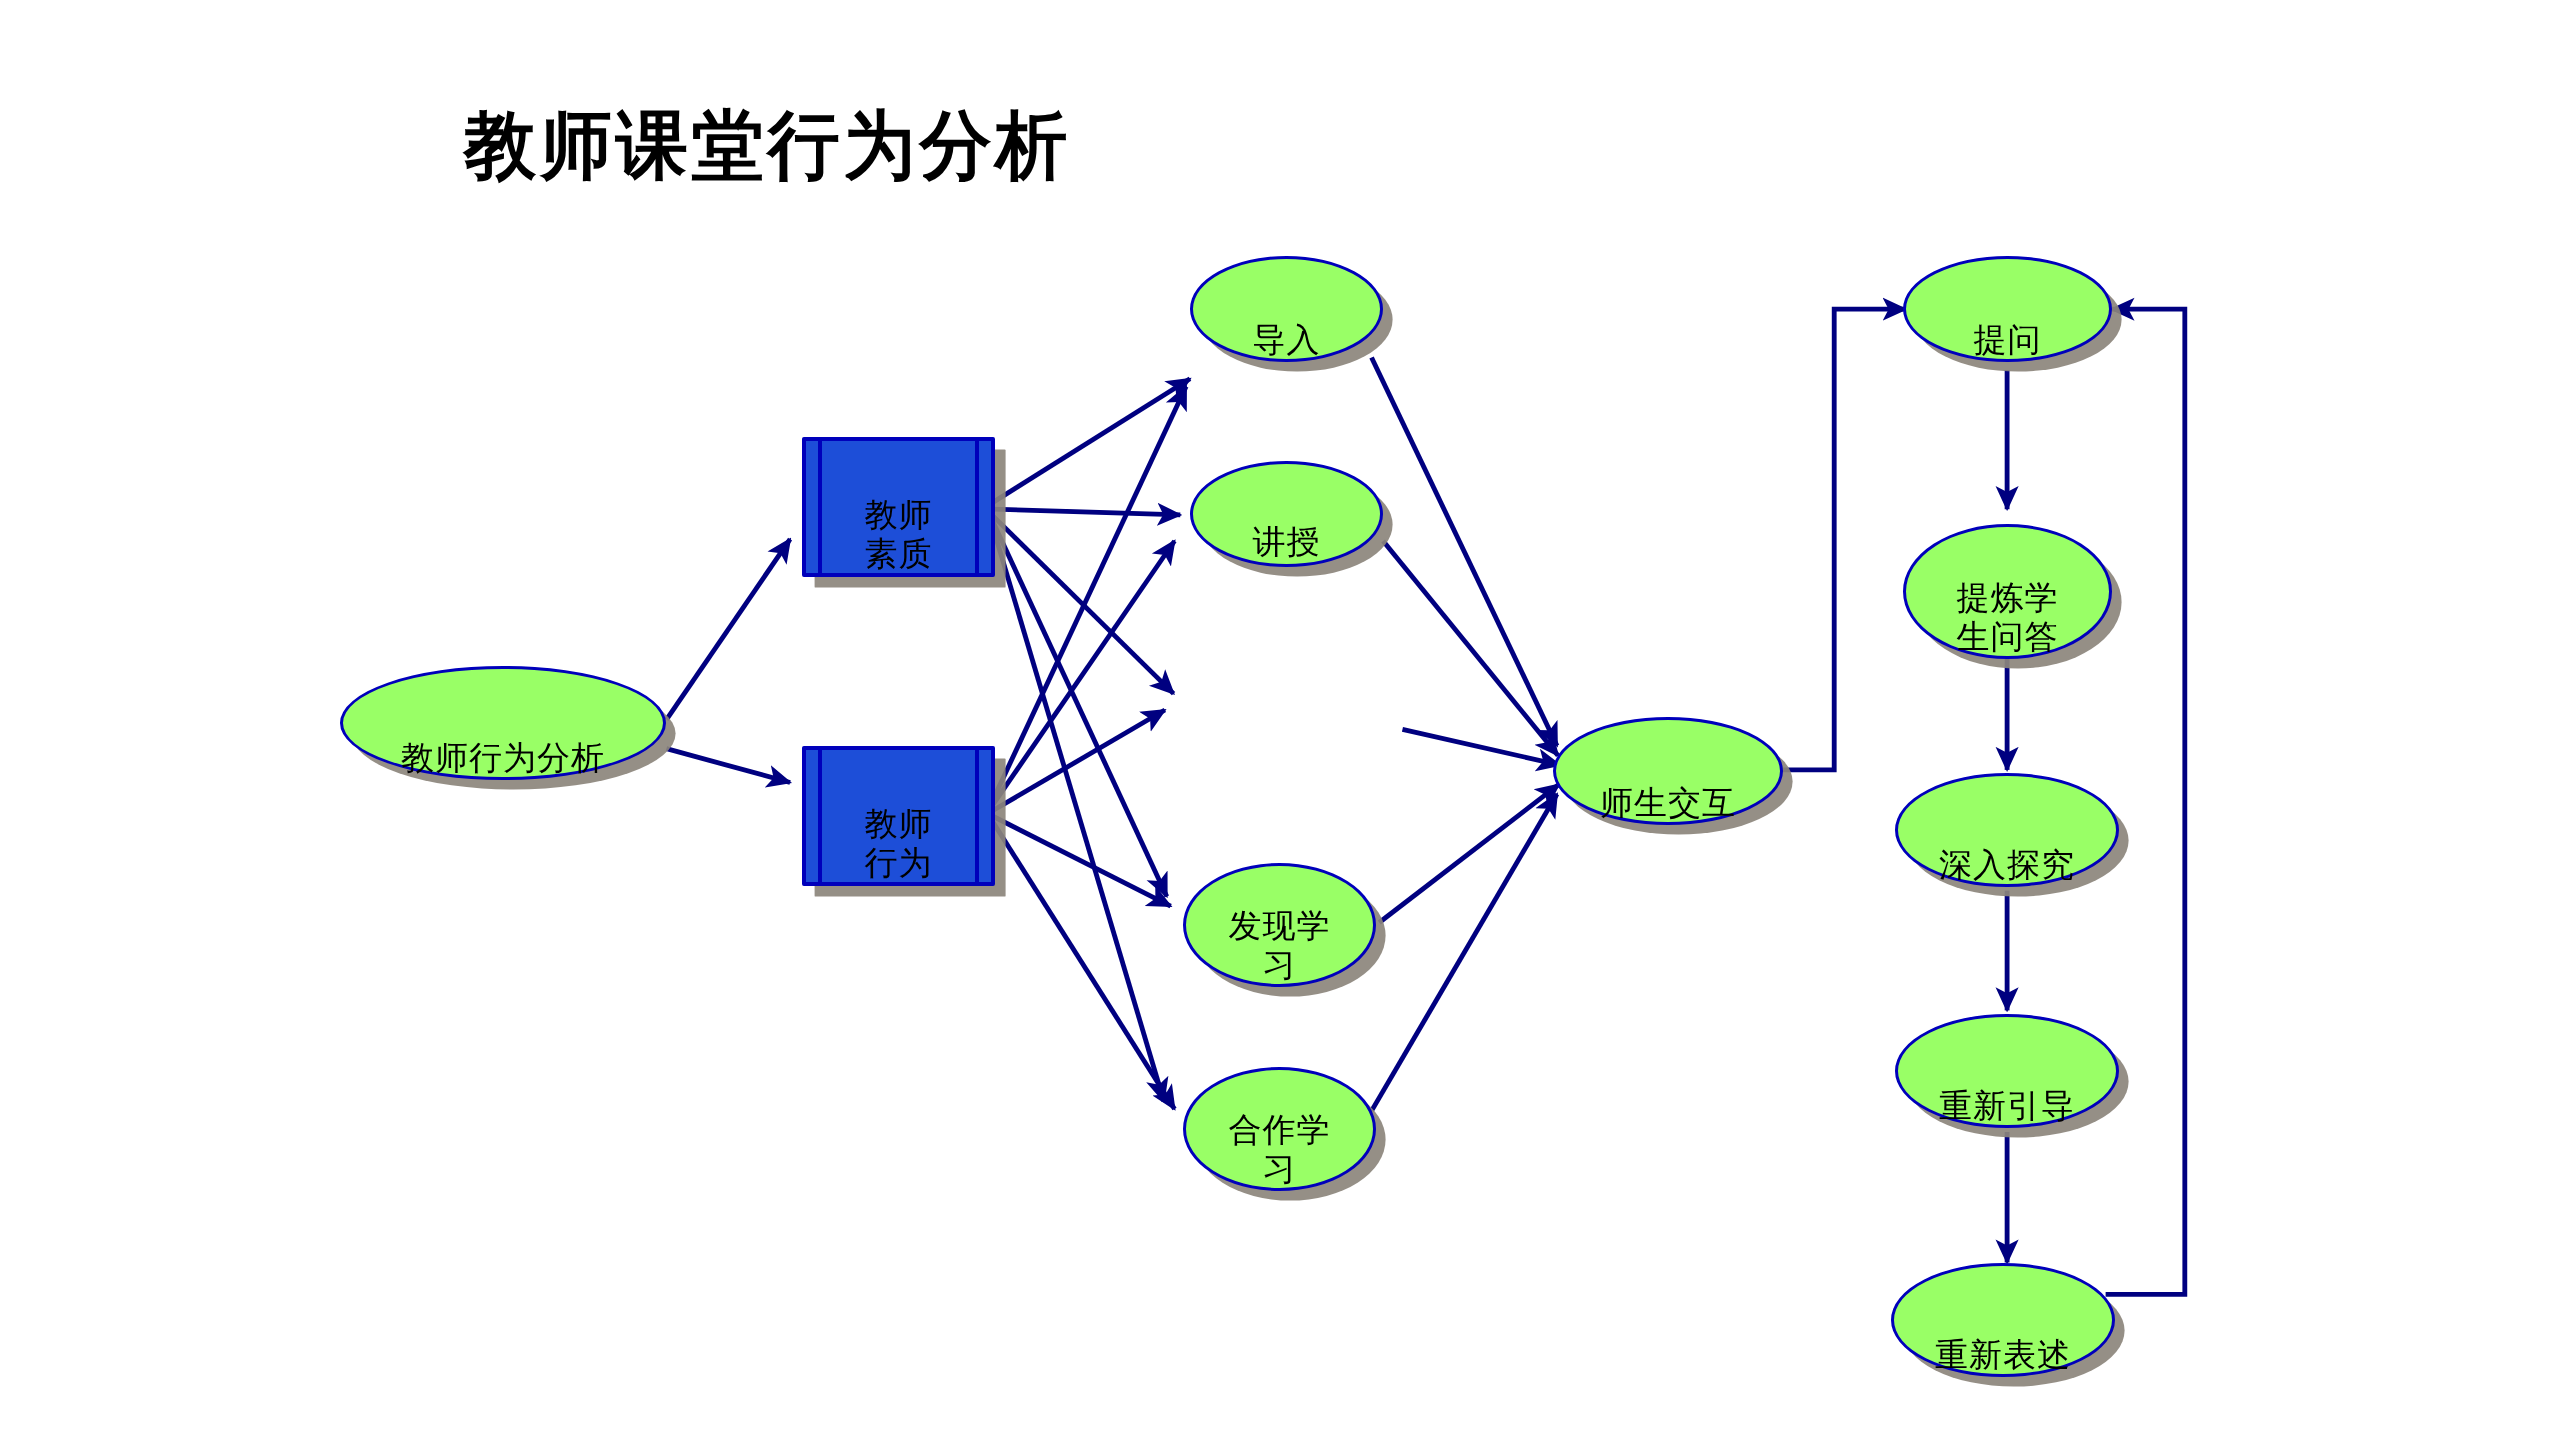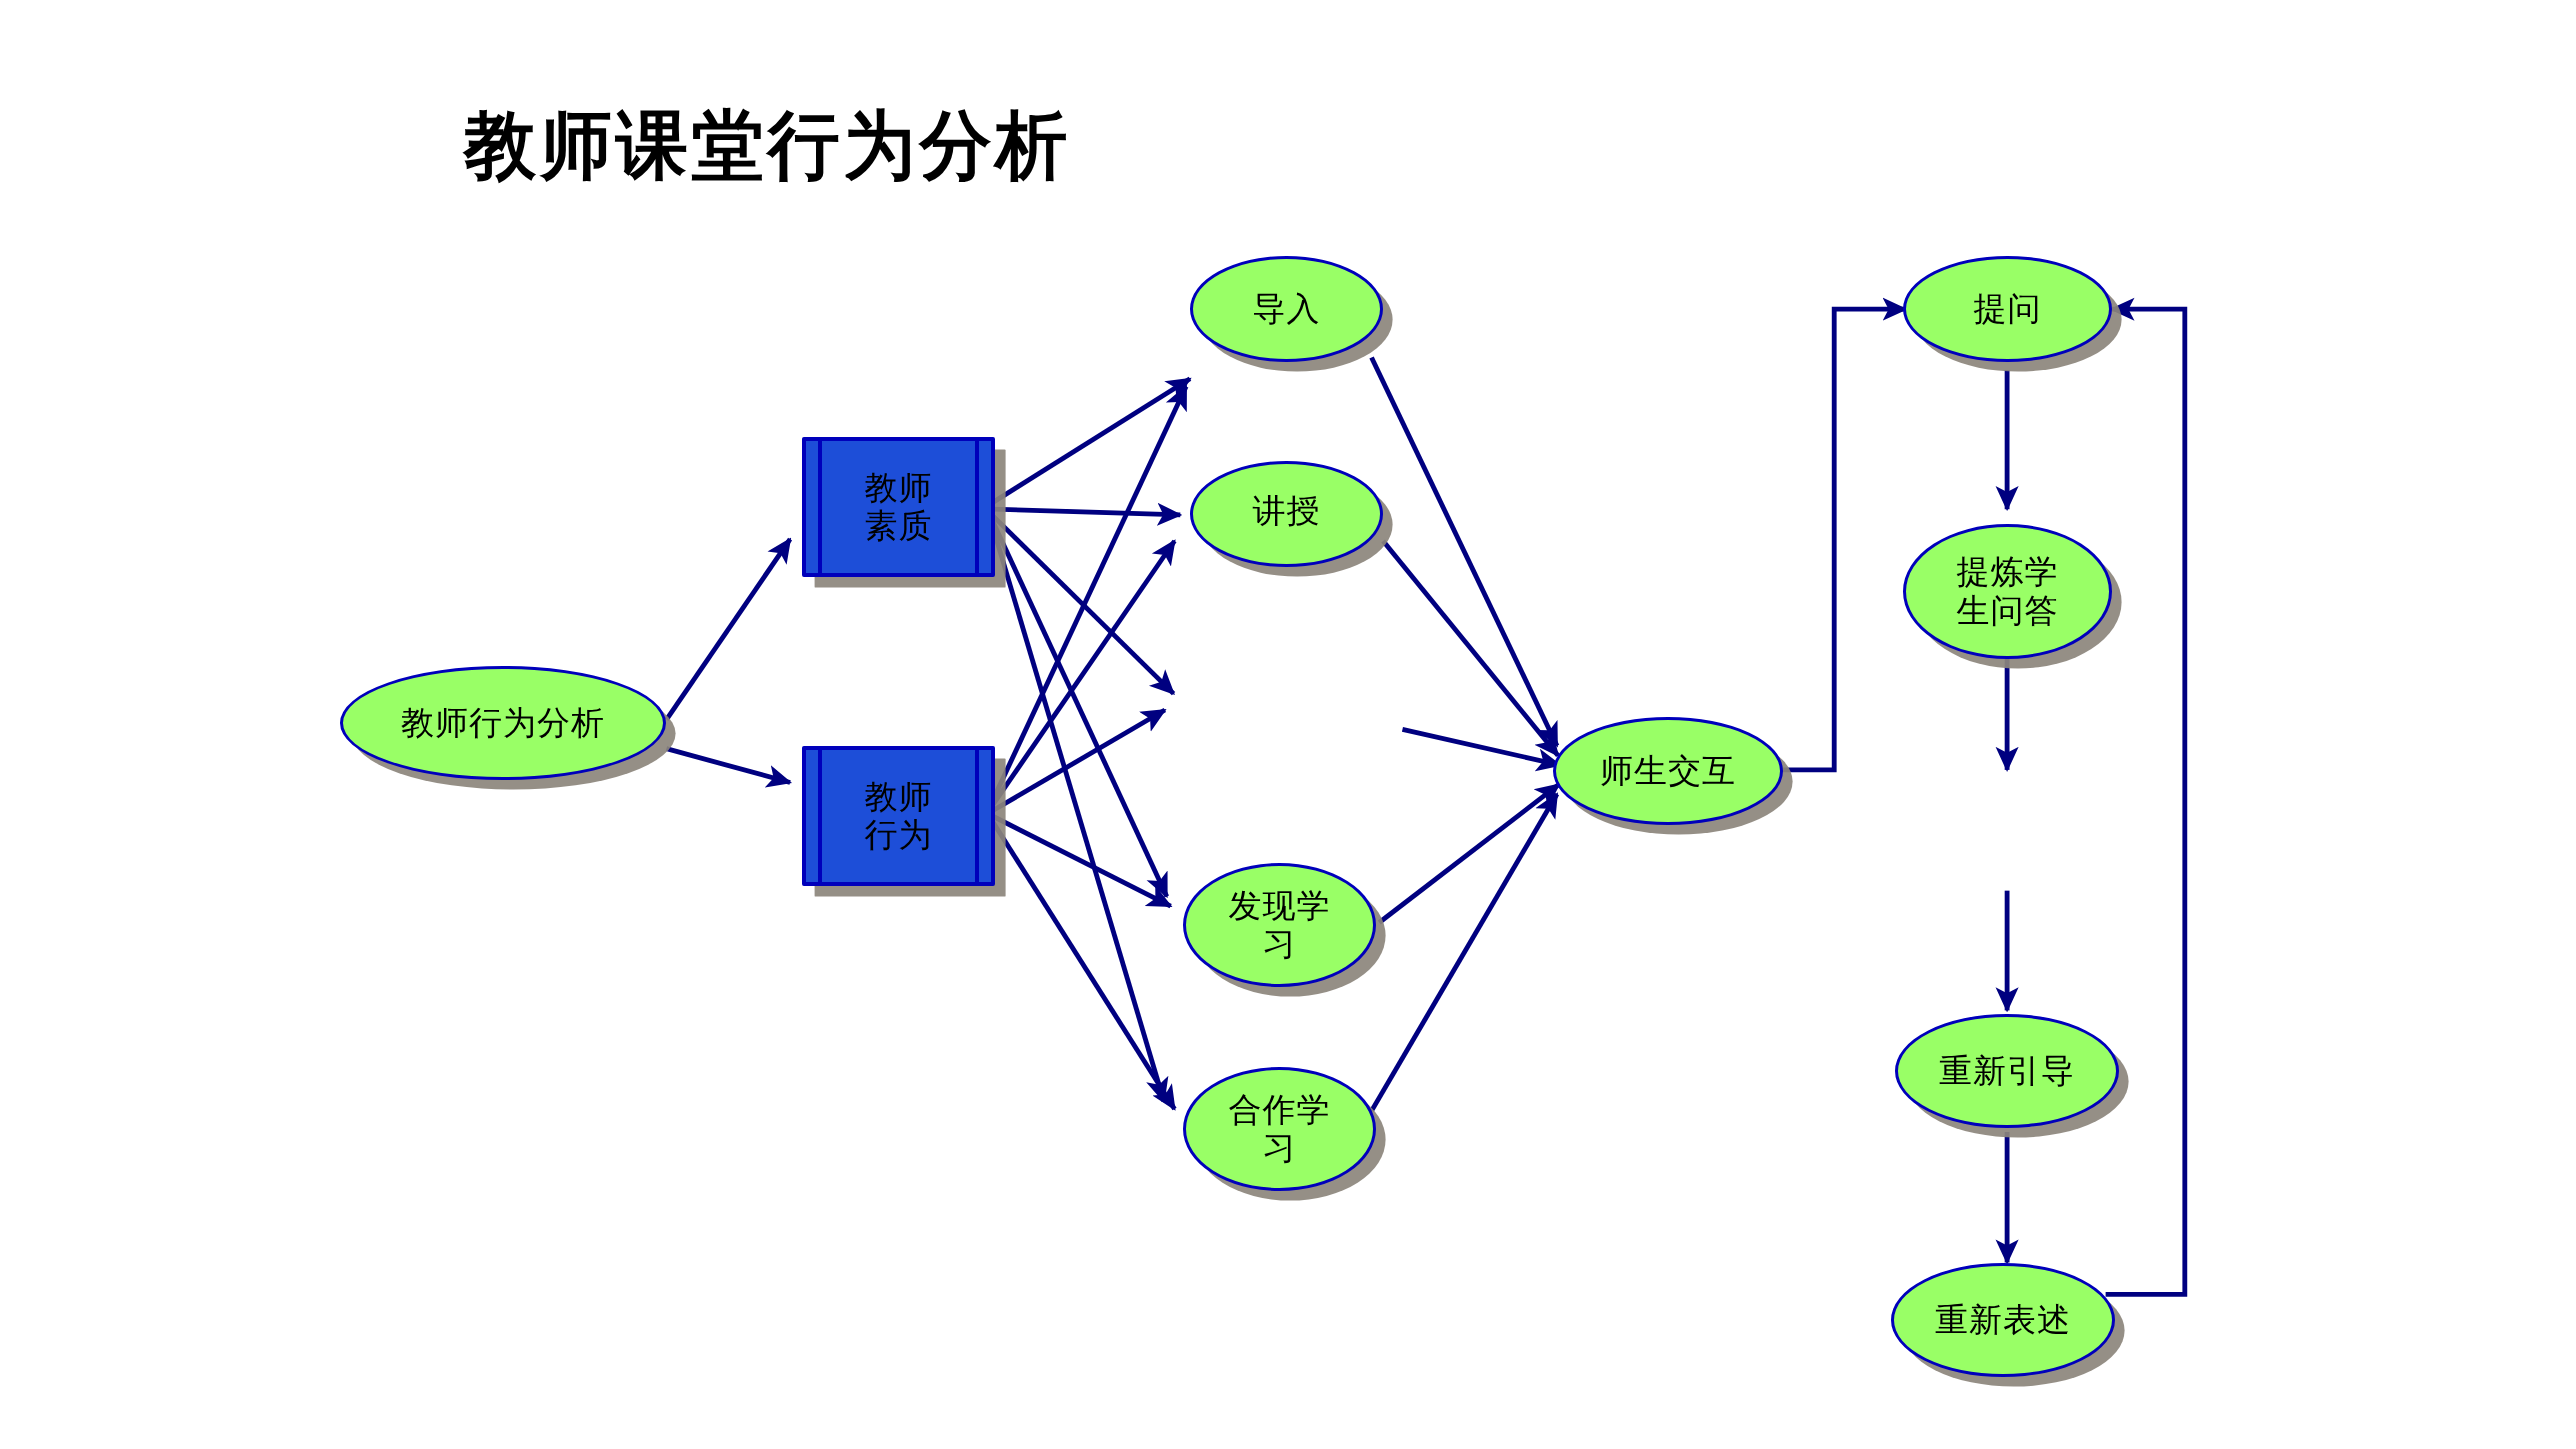--- a/index.html
+++ b/index.html
@@ -48,21 +48,21 @@
     line-height: 1;
     transform: scaleY(1.04);
     transform-origin: left top;
   }
 
   
   .node {
     position: absolute;
     box-sizing: border-box;
     display: flex;
-    align-items: center;
+    align-items: flex-end;
     justify-content: center;
     text-align: center;
     color: #000000;
     font-family: "DejaVu Sans", "Liberation Sans", sans-serif;
     font-size: 33px;
     line-height: 1.16;
     letter-spacing: 1px;
     white-space: pre-line;
     z-index: 5;
   }
@@ -188,20 +188,23 @@
 
     <div class="node ellipse" style="left:1903px; top:256px; width:209px; height:106px;">
       <span class="node-label">提问</span>
     </div>
 
     <div class="node ellipse" style="left:1903px; top:524px; width:209px; height:135px;">
       <span class="node-label">提炼学
 生问答</span>
     </div>
 
+    <div class="node ellipse" style="left:1895px; top:773px; width:224px; height:114px;">
+      <span class="node-label">深入探究</span>
+    </div>
 
     <div class="node ellipse" style="left:1895px; top:1014px; width:224px; height:114px;">
       <span class="node-label">重新引导</span>
     </div>
 
     <div class="node ellipse" style="left:1891px; top:1263px; width:224px; height:114px;">
       <span class="node-label">重新表述</span>
     </div>
 
   </div>

